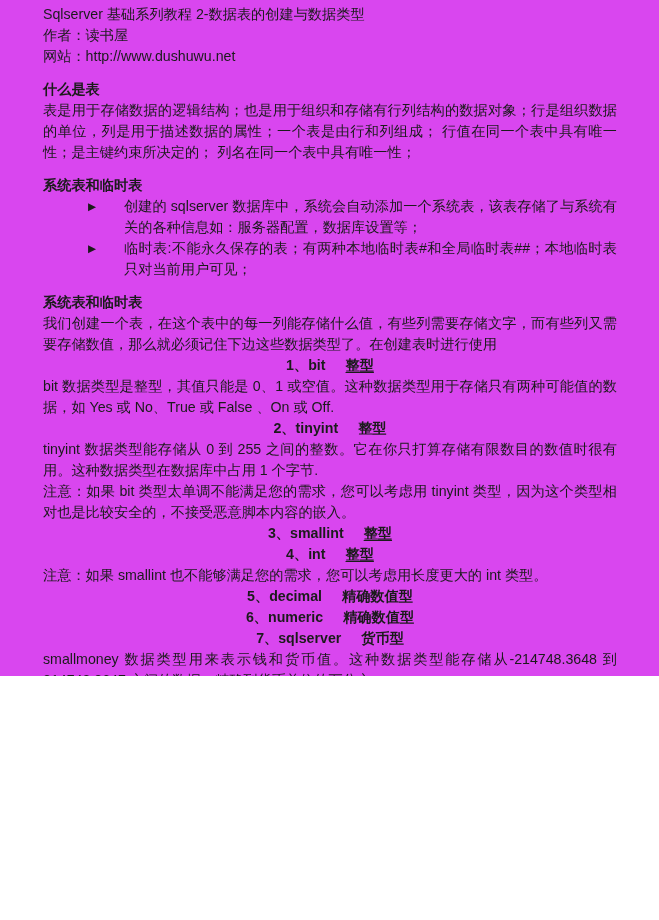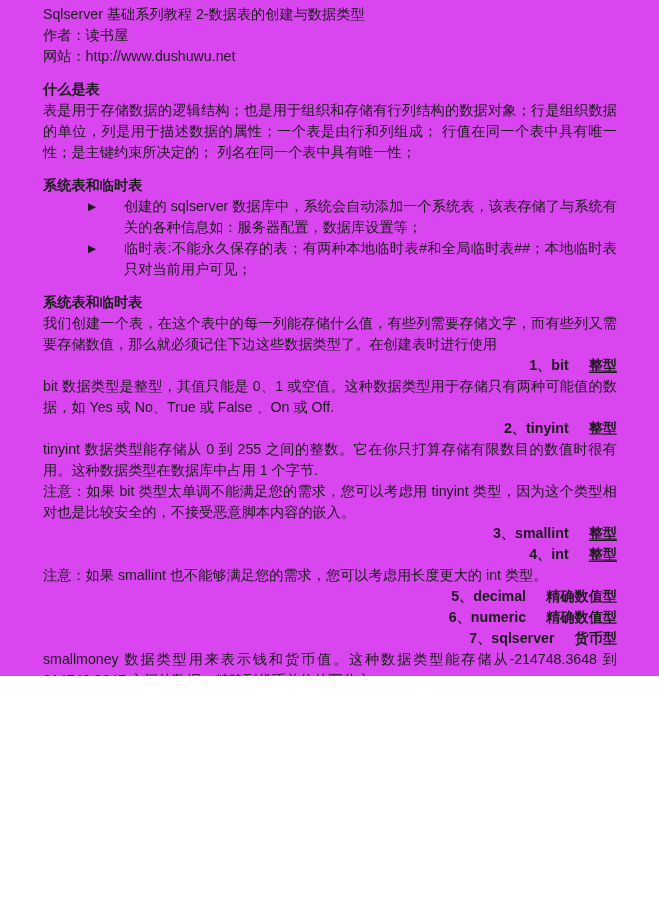--- a/index.html
+++ b/index.html
@@ -12,21 +12,21 @@
     overflow: hidden;
     background: #d946ef;
     color: #1b1b1b;
     font-family: "Liberation Sans", "DejaVu Sans", sans-serif;
     font-size: 14.2px;
     line-height: 21px;
   }
   p { margin: 0; text-align: justify; }
   .left { text-align: left; }
   .bold { font-weight: 700; margin-top: 12px; }
-  .type-heading { font-weight: 700; text-align: right; }
+  .type-heading { font-weight: 700; text-align: center; }
   .cat { margin-left: 20px; }
   .u { text-decoration: underline; text-underline-offset: 2px; }
   .bullet-row { display: flex; align-items: flex-start; }
   .bullet-marker {
     flex: 0 0 36px;
     margin-left: 45px;
     font-size: 10.5px;
     line-height: 21px;
     color: #1b1b1b;
   }

